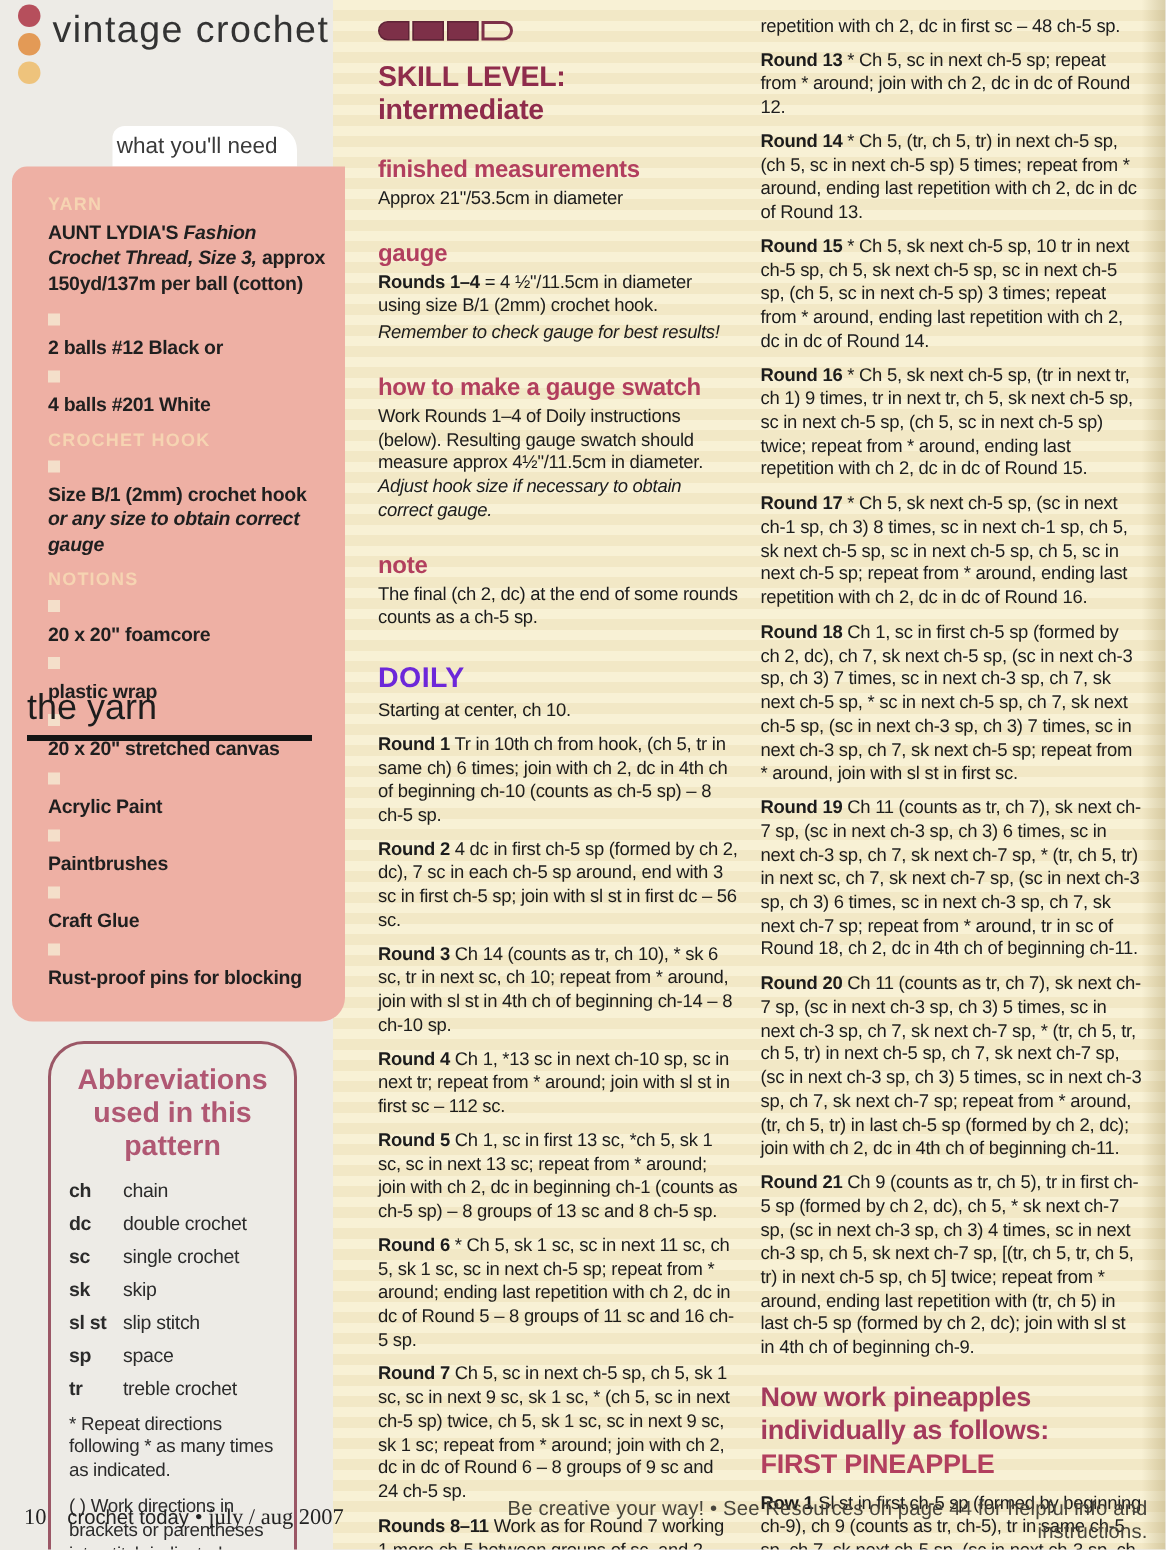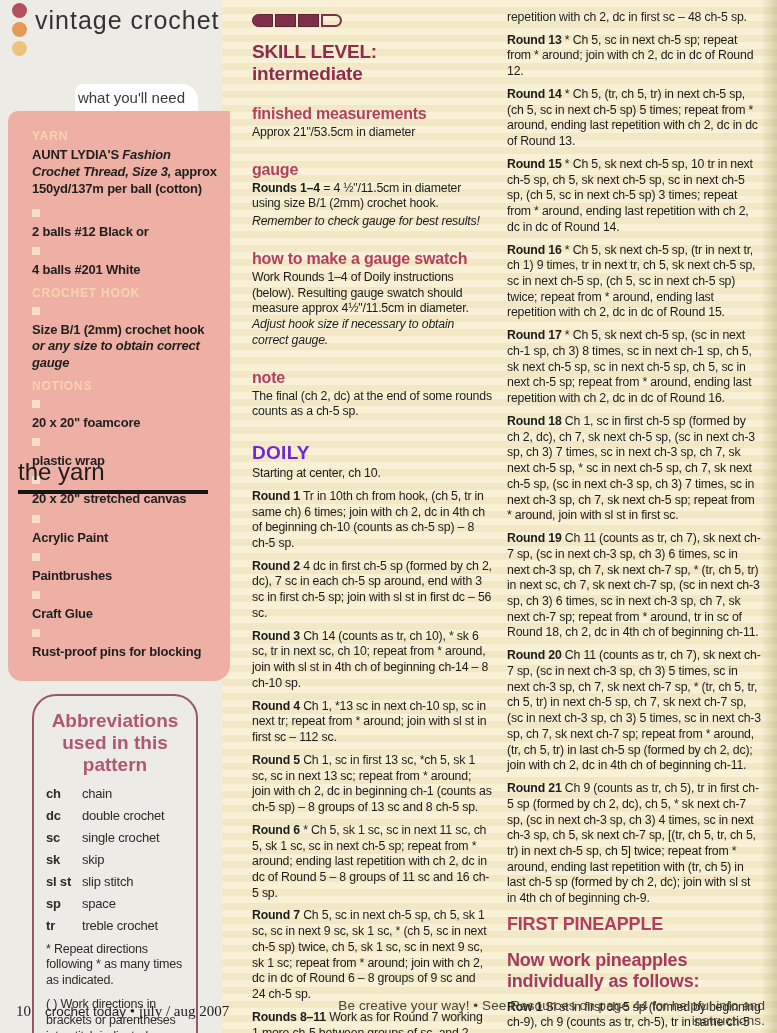--- a/index.html
+++ b/index.html
@@ -253,22 +253,22 @@
       <p class="round"><b class="rlabel">Round 17</b> <span>* Ch 5, sk next ch-5 sp, (sc in next ch-1 sp, ch 3) 8 times, sc in next ch-1 sp, ch 5, sk next ch-5 sp, sc in next ch-5 sp, ch 5, sc in next ch-5 sp; repeat from * around, ending last repetition with ch 2, dc in dc of Round 16.</span></p>
 
       <p class="round"><b class="rlabel">Round 18</b> <span>Ch 1, sc in first ch-5 sp (formed by ch 2, dc), ch 7, sk next ch-5 sp, (sc in next ch-3 sp, ch 3) 7 times, sc in next ch-3 sp, ch 7, sk next ch-5 sp, * sc in next ch-5 sp, ch 7, sk next ch-5 sp, (sc in next ch-3 sp, ch 3) 7 times, sc in next ch-3 sp, ch 7, sk next ch-5 sp; repeat from * around, join with sl st in first sc.</span></p>
 
       <p class="round"><b class="rlabel">Round 19</b> <span>Ch 11 (counts as tr, ch 7), sk next ch-7 sp, (sc in next ch-3 sp, ch 3) 6 times, sc in next ch-3 sp, ch 7, sk next ch-7 sp, * (tr, ch 5, tr) in next sc, ch 7, sk next ch-7 sp, (sc in next ch-3 sp, ch 3) 6 times, sc in next ch-3 sp, ch 7, sk next ch-7 sp; repeat from * around, tr in sc of Round 18, ch 2, dc in 4th ch of beginning ch-11.</span></p>
 
       <p class="round"><b class="rlabel">Round 20</b> <span>Ch 11 (counts as tr, ch 7), sk next ch-7 sp, (sc in next ch-3 sp, ch 3) 5 times, sc in next ch-3 sp, ch 7, sk next ch-7 sp, * (tr, ch 5, tr, ch 5, tr) in next ch-5 sp, ch 7, sk next ch-7 sp, (sc in next ch-3 sp, ch 3) 5 times, sc in next ch-3 sp, ch 7, sk next ch-7 sp; repeat from * around, (tr, ch 5, tr) in last ch-5 sp (formed by ch 2, dc); join with ch 2, dc in 4th ch of beginning ch-11.</span></p>
 
       <p class="round"><b class="rlabel">Round 21</b> <span>Ch 9 (counts as tr, ch 5), tr in first ch-5 sp (formed by ch 2, dc), ch 5, * sk next ch-7 sp, (sc in next ch-3 sp, ch 3) 4 times, sc in next ch-3 sp, ch 5, sk next ch-7 sp, [(tr, ch 5, tr, ch 5, tr) in next ch-5 sp, ch 5] twice; repeat from * around, ending last repetition with (tr, ch 5) in last ch-5 sp (formed by ch 2, dc); join with sl st in 4th ch of beginning ch-9.</span></p>
     </div>
+  <h4 class="pine">Now work pineapples individually as follows:</h4>
   <h4 class="pine caps">FIRST PINEAPPLE</h4>
-  <h4 class="pine">Now work pineapples individually as follows:</h4>
   <div>
 
       <p class="round"><b class="rlabel">Row 1</b> <span>Sl st in first ch-5 sp (formed by beginning ch-9), ch 9 (counts as tr, ch-5), tr in same ch-5 sp, ch 7, sk next ch-5 sp, (sc in next ch-3 sp, ch 3) 3 times, sc in next ch-3 sp, ch 7, sk next ch-5 sp, (tr, ch 5, tr) in next ch-5 sp.</span></p>
 
     </div>
 </aside>
 
 <div class="footer-left">
   <span class="pgnum">10</span>
   <span class="mag">crochet today</span>

